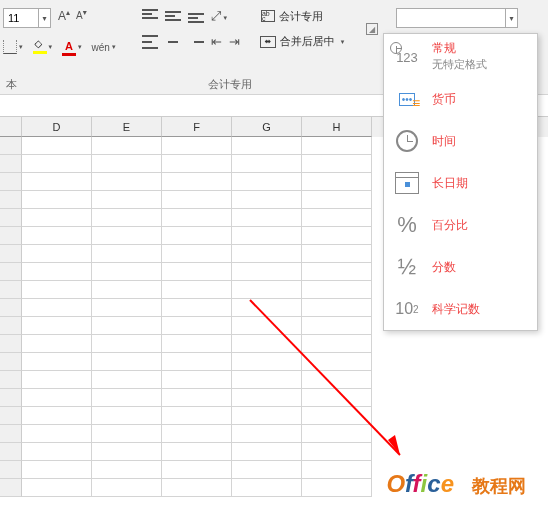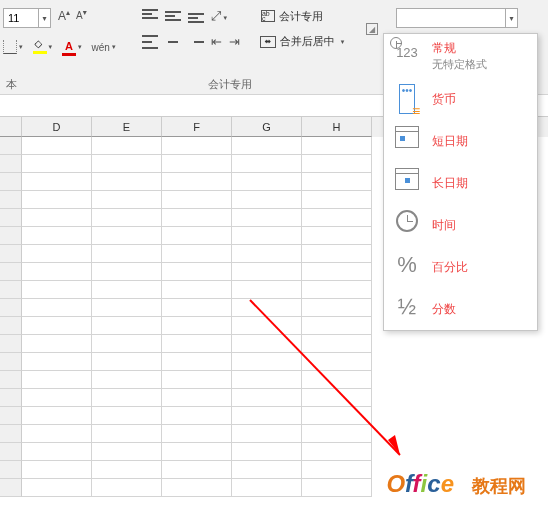--- a/index.html
+++ b/index.html
@@ -44,21 +44,21 @@
   
   .group-label { position: absolute; bottom: 2px; font-size: 11px; color: #666; }
   .font-label { left: 6px; }
   .align-label { left: 208px; }
   
   .num-format-box { position: absolute; right: 30px; top: 8px; display: flex; }
   .num-format-input { width: 110px; height: 20px; border: 1px solid #ababab; background: #fff; font-size: 11px; padding: 0 4px; }
   
   .format-dropdown { position: absolute; right: 10px; top: 33px; width: 155px; background: #fff; border: 1px solid #c6c6c6; box-shadow: 2px 2px 6px rgba(0,0,0,0.2); z-index: 10; }
   .fmt-item { display: flex; align-items: center; padding: 6px 8px; cursor: pointer; min-height: 42px; }
-  .fmt-icon { width: 30px; height: 30px; display: flex; justify-content: center; font-size: 18px; color: #888; margin-right: 10px; flex-shrink: 0; }
+  .fmt-icon { width: 30px; height: 30px; display: flex; align-items: center; justify-content: center; font-size: 18px; color: #888; margin-right: 10px; flex-shrink: 0; }
   .fmt-text { display: flex; flex-direction: column; }
   .fmt-title { font-size: 12px; color: #ef4444; }
   .fmt-sub { font-size: 11px; color: #888; }
   .cal-icon { width: 24px; height: 22px; border: 1px solid #888; position: relative; }
   .cal-icon::before { content: ""; position: absolute; top: 4px; left: 0; right: 0; height: 1px; background: #888; }
   .cal-dot { position: absolute; width: 5px; height: 5px; background: #4a90d9; }
   .clock-icon { width: 22px; height: 22px; border: 2px solid #888; border-radius: 50%; position: relative; }
   .clock-icon::before { content: ""; position: absolute; width: 1px; height: 7px; background: #888; left: 50%; top: 3px; }
   .clock-icon::after { content: ""; position: absolute; width: 6px; height: 1px; background: #888; left: 50%; top: 50%; }
   .calc-icon { width: 20px; height: 24px; border: 1px solid #888; border-radius: 2px; position: relative; }
@@ -192,56 +192,52 @@
   <div class="fmt-item">
     <div class="fmt-icon">
         <span style="color:#4a90d9;border:1px solid #4a90d9;padding:0 2px;font-size:10px;position:relative">•••<span style="position:absolute;right:-6px;bottom:-6px;color:#f7931e;font-size:14px">≡</span></span>
       </div>
     <div class="fmt-text">
         <span class="fmt-title">货币</span>
       </div>
   </div>
   <div class="fmt-item">
     <div class="fmt-icon">
-        <div class="cal-icon">
-          <div class="cal-dot" style="left:4px;top:9px"></div>
-        </div>
-      </div>
-    <div class="fmt-text">
-        <span class="fmt-title">短日期</span>
+        <div class="clock-icon"></div>
+      </div>
+    <div class="fmt-text">
+        <span class="fmt-title">时间</span>
       </div>
   </div>
   <div class="fmt-item">
     <div class="fmt-icon">
         <div class="cal-icon">
           <div class="cal-dot" style="left:9px;top:9px"></div>
         </div>
       </div>
     <div class="fmt-text">
         <span class="fmt-title">长日期</span>
       </div>
   </div>
   <div class="fmt-item">
-    <div class="fmt-icon">
-        <div class="clock-icon"></div>
-      </div>
-    <div class="fmt-text">
-        <span class="fmt-title">时间</span>
-      </div>
-  </div>
-  <div class="fmt-item">
     <div class="fmt-icon" style="font-size:22px">%</div>
     <div class="fmt-text">
         <span class="fmt-title">百分比</span>
       </div>
   </div>
   <div class="fmt-item">
     <div class="fmt-icon" style="font-size:22px">½</div>
     <div class="fmt-text">
         <span class="fmt-title">分数</span>
+      </div>
+  </div>
+  <div class="fmt-item">
+    <div class="fmt-icon" style="font-size:16px">10<sup style="font-size:10px">2</sup></div>
+    <div class="fmt-text">
+        <span class="fmt-title">科学记数</span>
       </div>
   </div>
 </div>
 
 <div class="formula-bar">
   <input class="formula-input" style="">
 </div>
 
 <div class="col-headers">
   <div class="col-h"></div>

